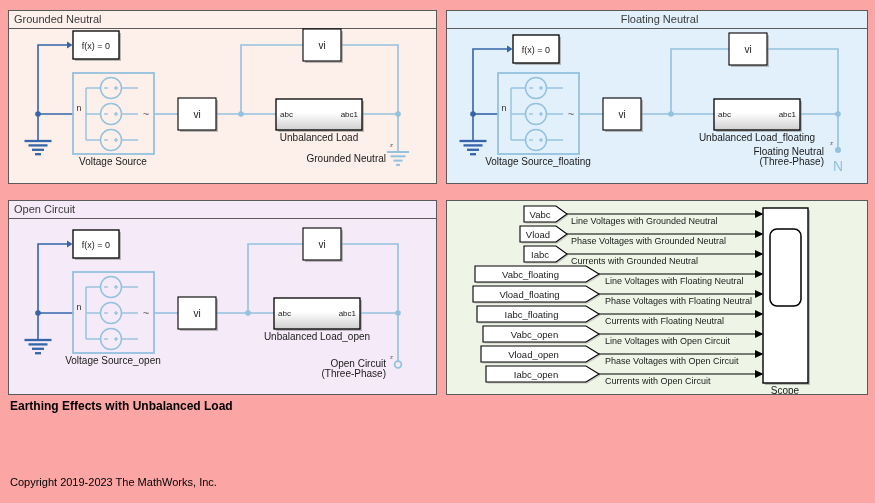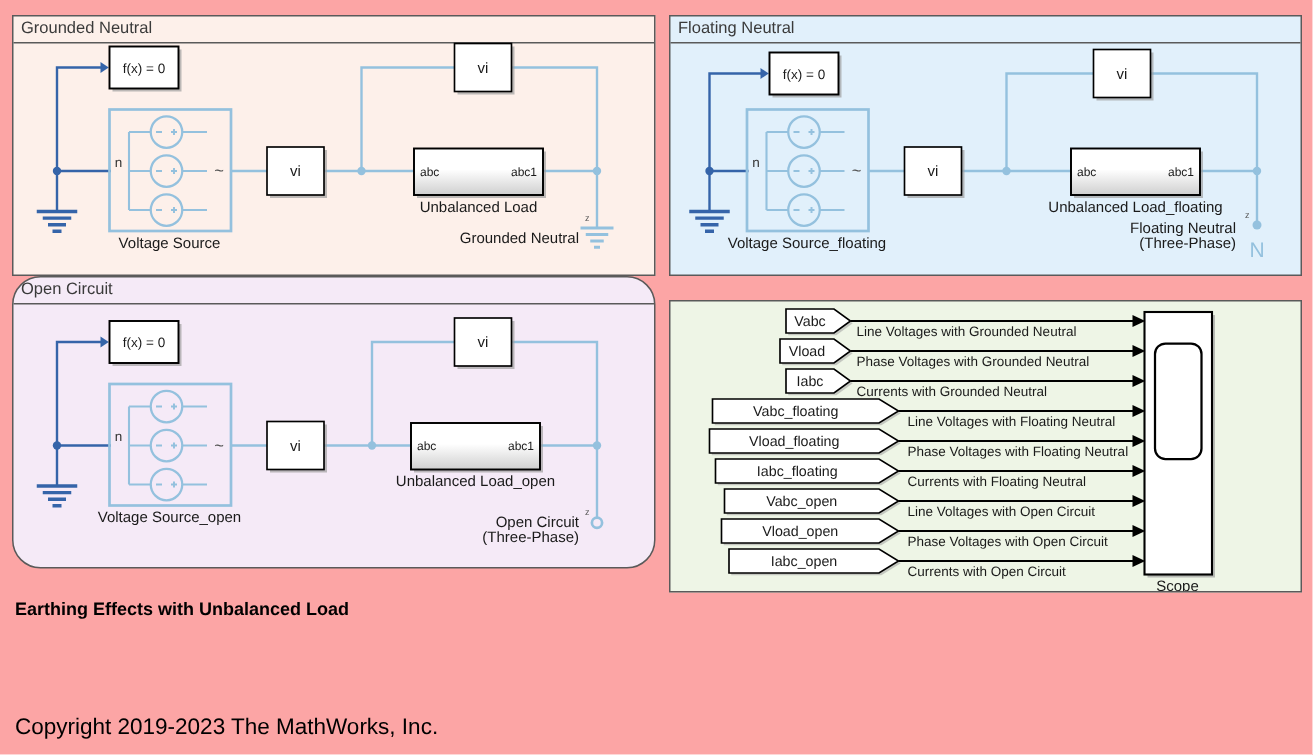--- a/index.html
+++ b/index.html
@@ -14,21 +14,21 @@
     white-space:nowrap;overflow:hidden;
   }
   .wiresvg{position:absolute;left:0;top:0;}
   svg text{font-family:"Liberation Sans","DejaVu Sans",sans-serif;}
   .footer-title{
     position:absolute;left:10px;top:399px;font-size:12px;font-weight:bold;color:#000;
     white-space:nowrap;
   }
   .footer-notes{position:absolute;left:10px;top:417px;font-size:10.5px;color:#000;line-height:10.6px;}
   .footer-notes div{white-space:nowrap;}
-  .footer-copyright{position:absolute;left:10px;top:476px;font-size:15px;color:#000;white-space:nowrap;}
+  .footer-copyright{position:absolute;left:10px;top:476px;font-size:11px;color:#000;white-space:nowrap;}
 </style>
 </head>
 <body>
 
 <div id="canvas">
 
   <div class="panel" id="panel-grounded" style="left: 8px; top: 10px; width: 429px; height: 174px; background: rgb(253, 240, 234);">
     <div class="panel-title">Grounded Neutral</div>
   <svg class="wiresvg" width="427" height="172" viewBox="0 0 427 172">
         <defs>
@@ -107,21 +107,21 @@
         <g>
           <rect x="269" y="90" width="86" height="31" fill="#9a9a9a" opacity="0.65"></rect>
           <rect x="267" y="88" width="86" height="31" fill="url(#loadGrad-grounded)" stroke="#000000" stroke-width="1.3"></rect>
           <text x="271" y="106" font-size="8" fill="#1a1a1a">abc</text>
           <text x="349" y="106" font-size="8" fill="#1a1a1a" text-anchor="end">abc1</text>
         </g>
         <text x="310" y="130" font-size="10" fill="#1a1a1a" text-anchor="middle">Unbalanced Load</text>
       </svg>
     </div>
 
-  <div class="panel" id="panel-floating" style="left: 446px; top: 10px; width: 422px; height: 174px; background: rgb(225, 240, 251);">
+  <div class="panel" id="panel-floating" style="left: 446px; top: 10px; width: 422px; height: 174px; background: rgb(225, 240, 251); text-align: center;">
     <div class="panel-title">Floating Neutral</div>
   <svg class="wiresvg" width="420" height="172" viewBox="0 0 420 172">
         <defs>
           <linearGradient id="loadGrad-floating" x1="0" y1="0" x2="0" y2="1">
             <stop offset="0.45" stop-color="#ffffff"></stop>
             <stop offset="1" stop-color="#cfcfcf"></stop>
           </linearGradient>
         </defs>
         <polyline points="26,103 52,103" fill="none" stroke="#3564a9" stroke-width="1.6"></polyline>
         <polyline points="26,103 26,38 62,38" fill="none" stroke="#3564a9" stroke-width="1.6"></polyline>
@@ -190,21 +190,21 @@
         <g>
           <rect x="269" y="90" width="86" height="31" fill="#9a9a9a" opacity="0.65"></rect>
           <rect x="267" y="88" width="86" height="31" fill="url(#loadGrad-floating)" stroke="#000000" stroke-width="1.3"></rect>
           <text x="271" y="106" font-size="8" fill="#1a1a1a">abc</text>
           <text x="349" y="106" font-size="8" fill="#1a1a1a" text-anchor="end">abc1</text>
         </g>
         <text x="310" y="130" font-size="10" fill="#1a1a1a" text-anchor="middle">Unbalanced Load_floating</text>
       </svg>
     </div>
 
-  <div class="panel" id="panel-open" style="left: 8px; top: 184px; width: 429px; height: 195px; background: rgb(245, 234, 247); border-radius: 19px;">
+  <div class="panel" id="panel-open" style="left: 8px; top: 200px; width: 429px; height: 195px; background: rgb(245, 234, 247);">
     <div class="panel-title">Open Circuit</div>
   <svg class="wiresvg" width="427" height="193" viewBox="0 0 427 193">
         <defs>
           <linearGradient id="loadGrad-open_circuit" x1="0" y1="0" x2="0" y2="1">
             <stop offset="0.45" stop-color="#ffffff"></stop>
             <stop offset="1" stop-color="#cfcfcf"></stop>
           </linearGradient>
         </defs>
         <polyline points="29,112 65,112" fill="none" stroke="#3564a9" stroke-width="1.6"></polyline>
         <polyline points="29,112 29,43 60,43" fill="none" stroke="#3564a9" stroke-width="1.6"></polyline>

